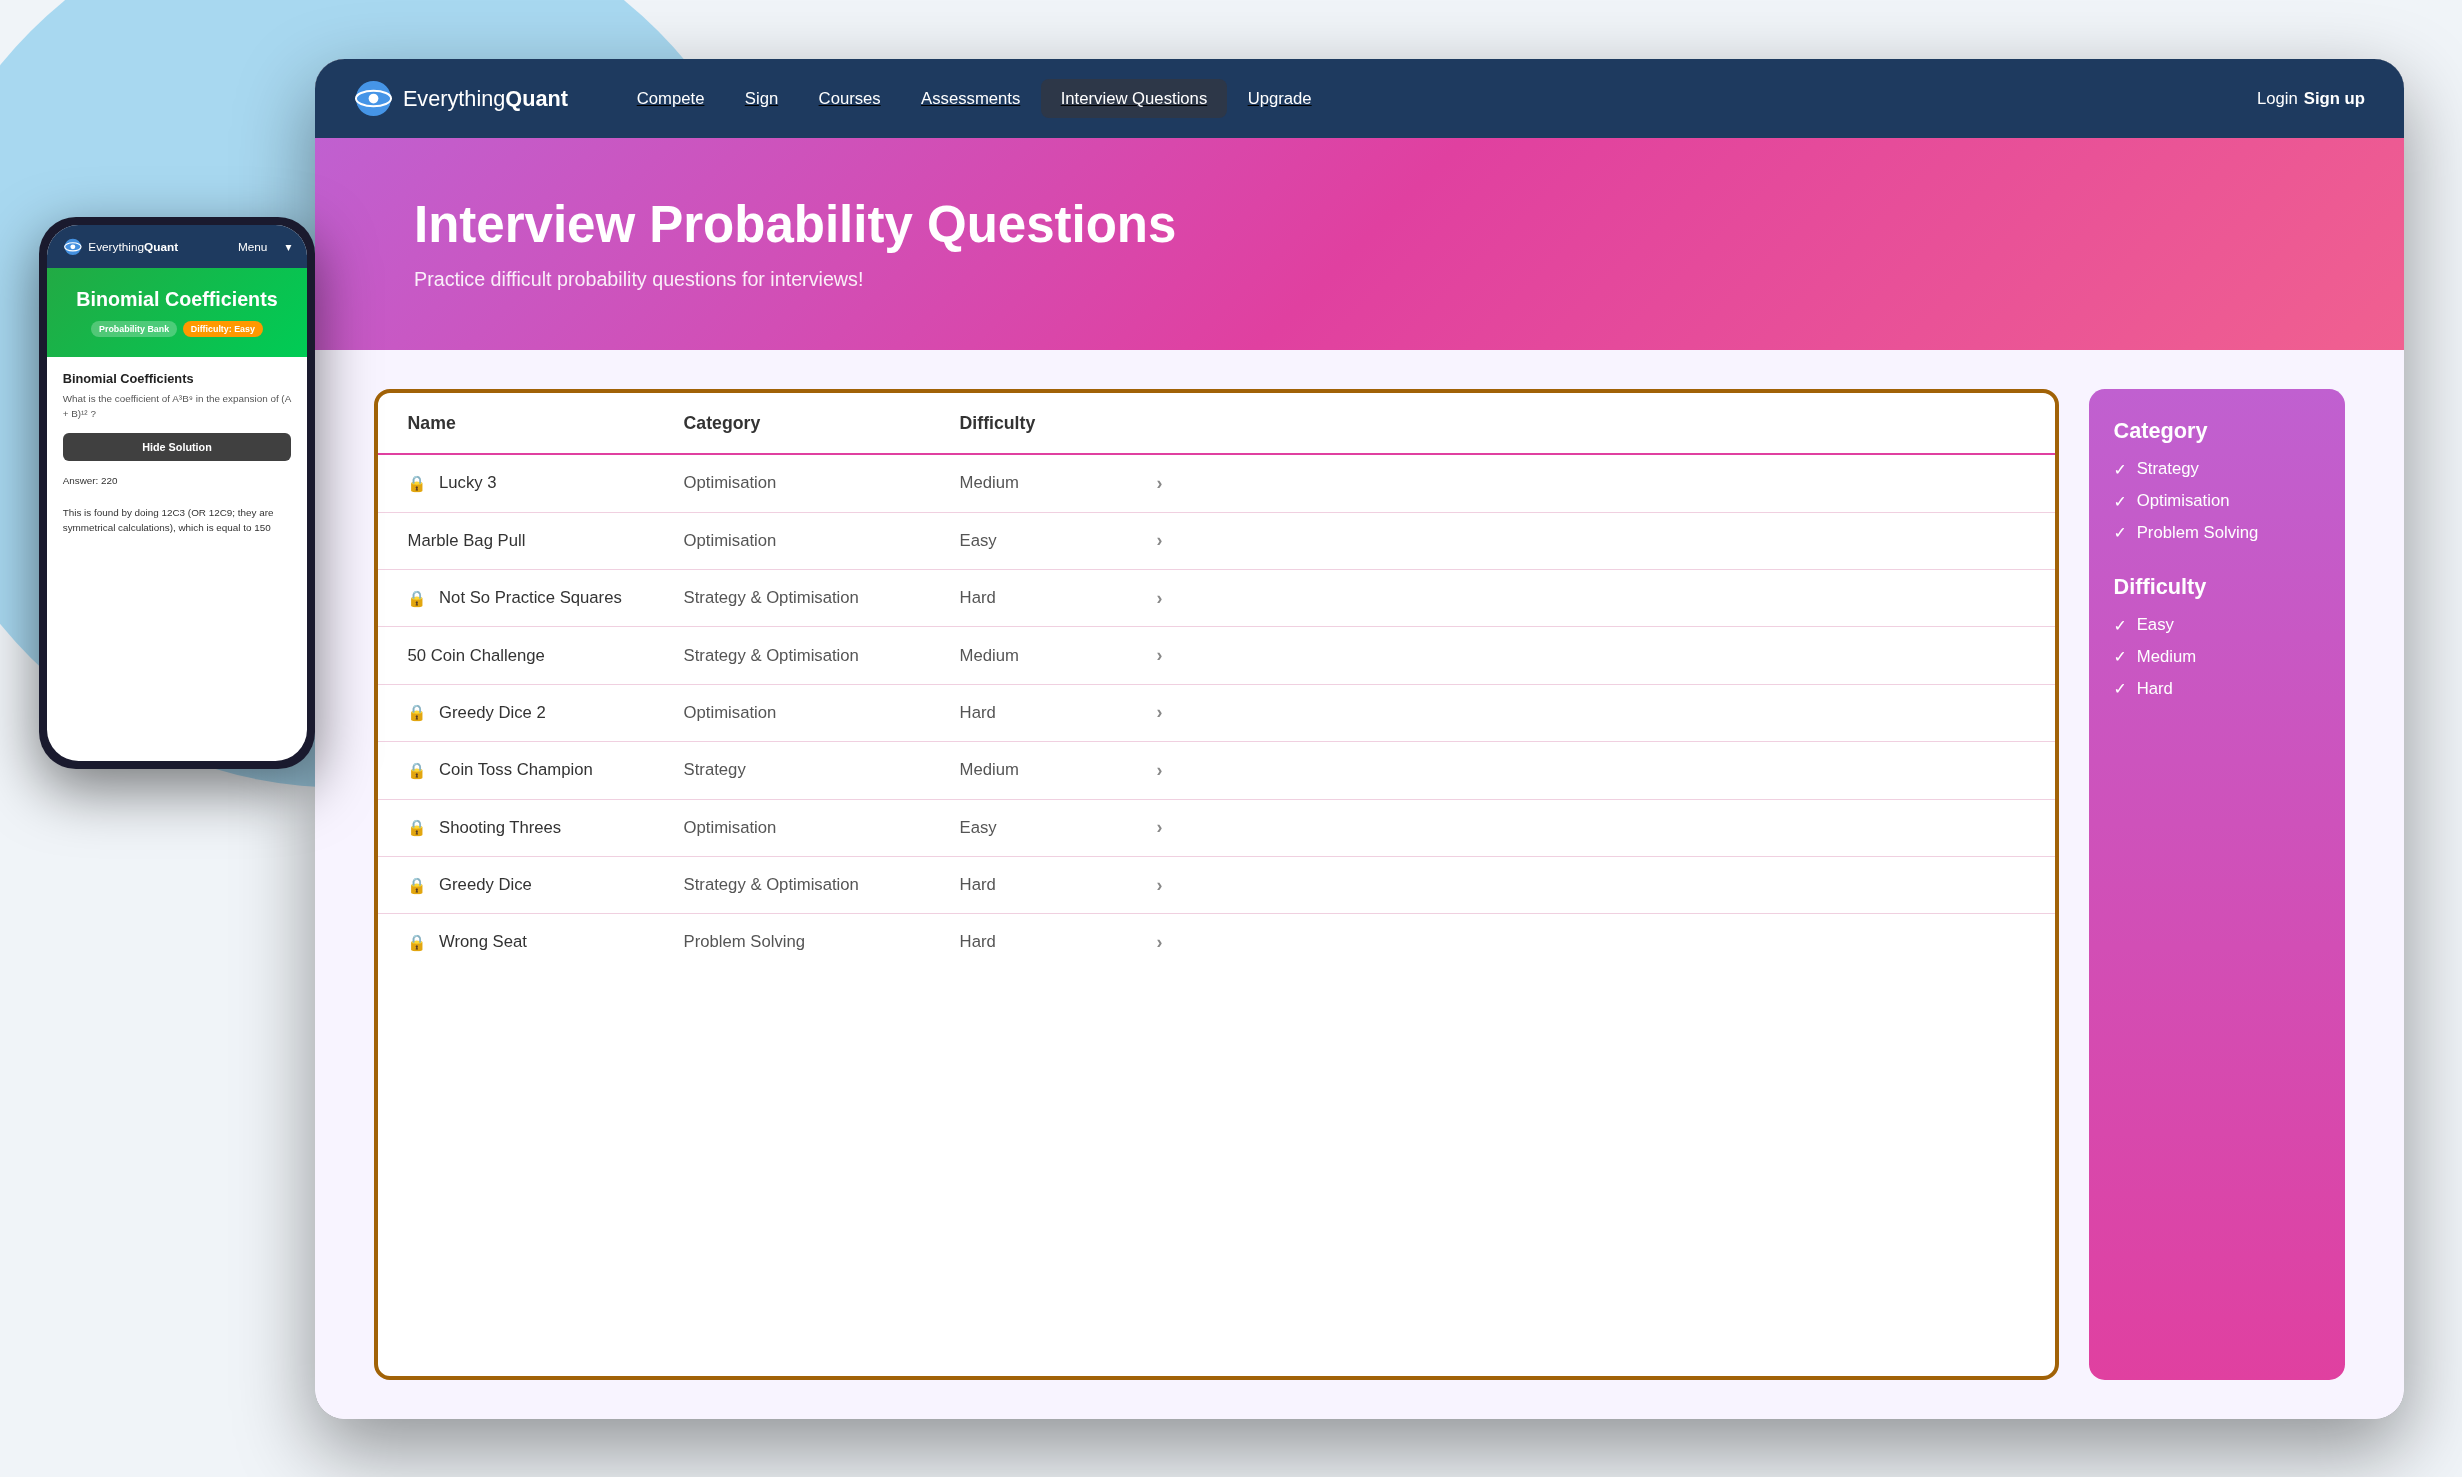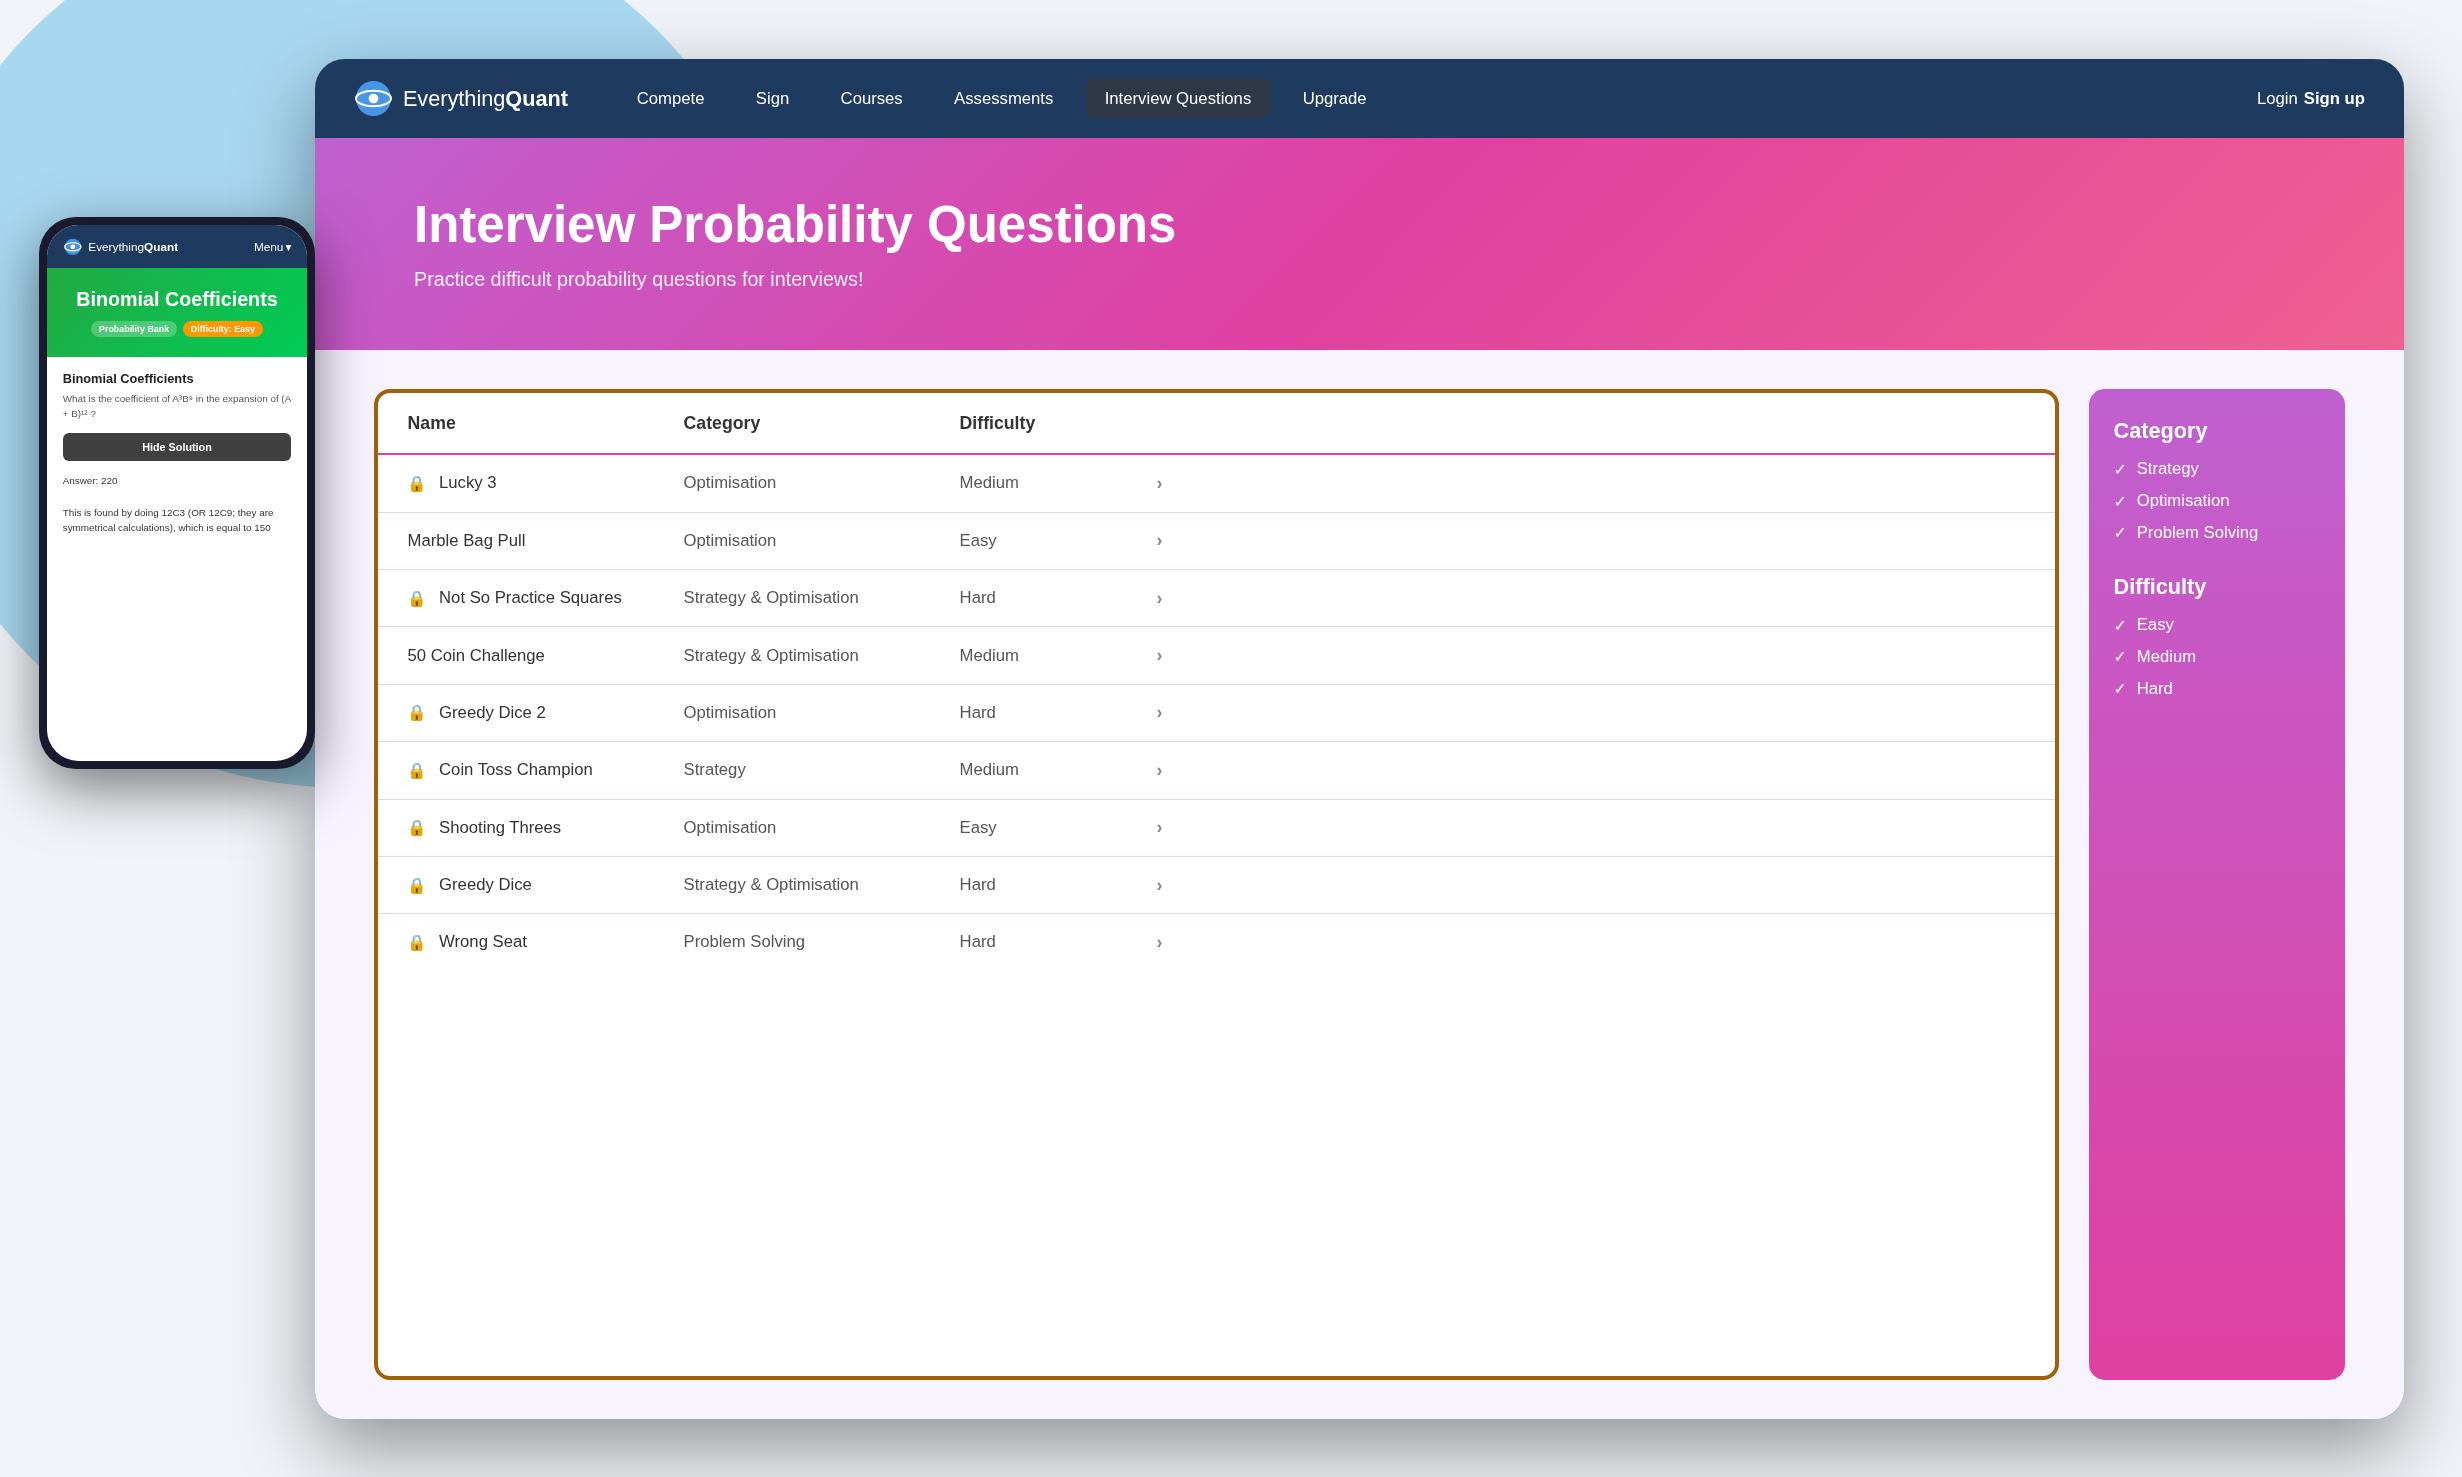--- a/index.html
+++ b/index.html
@@ -79,22 +79,23 @@
       font-weight: 300;
     }
 
     .nav-logo-text strong {
       font-weight: 700;
     }
 
     .nav-links {
       display: flex;
       align-items: flex-end;
-      gap: 12px;
+      gap: 1px;
       flex: 1;
+      text-decoration: underline;
     }
 
     .nav-link {
       color: white;
       font-size: 16.7px;
       padding: 9.9px 19.7px;
       cursor: pointer;
       text-decoration: none;
       white-space: nowrap;
     }
@@ -299,21 +300,21 @@
     .mobile-nav-icon {
       width: 19.7px;
       height: 19.7px;
     }
 
     .mobile-menu-btn {
       color: white;
       font-size: 11.8px;
       display: flex;
       align-items: center;
-      gap: 2px;
+      gap: 18px;
     }
 
     .mobile-hero {
       background: linear-gradient(135deg, #22aa44, #00cc55);
       padding: 19.7px 15.8px;
       text-align: center;
       flex-shrink: 0;
     }
 
     .mobile-hero-title {

